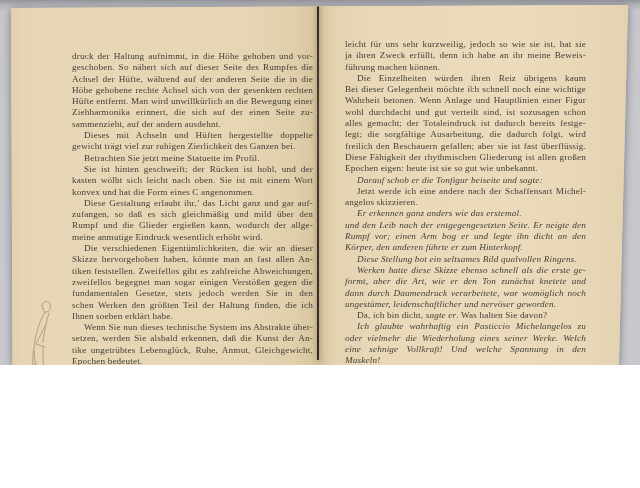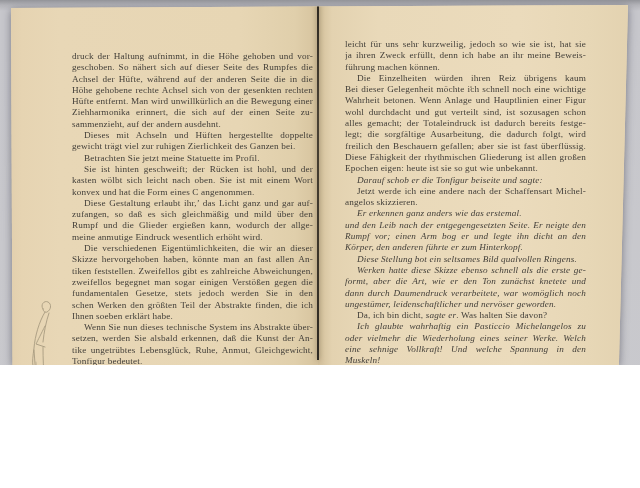--- a/index.html
+++ b/index.html
@@ -93,26 +93,26 @@
           <div class="line"><span>konvex und hat die Form eines C angenommen.</span></div>
           <div class="line just ind"><span>Diese Gestaltung erlaubt ihr,’ das Licht ganz und gar auf-</span></div>
           <div class="line just"><span>zufangen, so daß es sich gleichmäßig und mild über den</span></div>
           <div class="line just"><span>Rumpf und die Glieder ergießen kann, wodurch der allge-</span></div>
           <div class="line"><span>meine anmutige Eindruck wesentlich erhöht wird.</span></div>
           <div class="line just ind"><span>Die verschiedenen Eigentümlichkeiten, die wir an dieser</span></div>
           <div class="line just"><span>Skizze hervorgehoben haben, könnte man an fast allen An-</span></div>
           <div class="line just"><span>tiken feststellen. Zweifellos gibt es zahlreiche Abweichungen,</span></div>
           <div class="line just"><span>zweifellos begegnet man sogar einigen Verstößen gegen die</span></div>
           <div class="line just"><span>fundamentalen Gesetze, stets jedoch werden Sie in den griechi-</span></div>
-          <div class="line just"><span>schen Werken den größten Teil der Abstrakte finden, die ich</span></div>
+          <div class="line just"><span>schen Werken den größten Teil der Haltung finden, die ich</span></div>
           <div class="line"><span>Ihnen soeben erklärt habe.</span></div>
           <div class="line just ind"><span>Wenn Sie nun dieses technische System ins Abstrakte über-</span></div>
           <div class="line just"><span>setzen, werden Sie alsbald erkennen, daß die Kunst der An-</span></div>
           <div class="line just"><span>tike ungetrübtes Lebensglück, Ruhe, Anmut, Gleichgewicht,</span></div>
-          <div class="line"><span>Tonfigur bedeutet.</span></div>
+          <div class="line"><span>Epochen bedeutet.</span></div>
           <div class="line ind"><span class="it">Rodin ließ seine Blicke über die Statuette gleiten.</span></div>
           <div class="line just ind"><span>Man könnte, </span><span class="it">sagte er</span><span>, sie weiter ausführen; das wäre viel-</span></div>
         </div>
       <div id="right-page-text" class="text-col">
           <div class="line just"><span>leicht für uns sehr kurzweilig, jedoch so wie sie ist, hat sie</span></div>
           <div class="line just"><span>ja ihren Zweck erfüllt, denn ich habe an ihr meine Beweis-</span></div>
           <div class="line"><span>führung machen können.</span></div>
           <div class="line just ind"><span>Die Einzelheiten würden ihren Reiz übrigens kaum erhöhen.</span></div>
           <div class="line just"><span>Bei dieser Gelegenheit möchte ich schnell noch eine wichtige</span></div>
           <div class="line just"><span>Wahrheit betonen. Wenn Anlage und Hauptlinien einer Figur</span></div>

